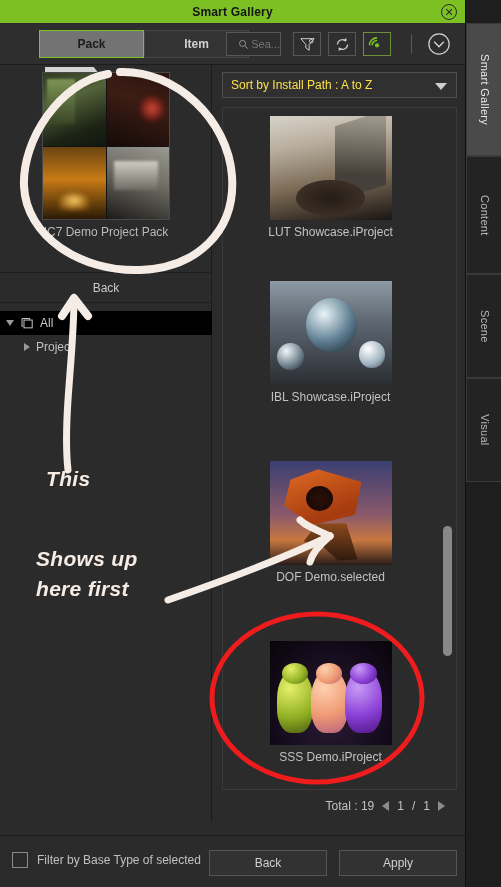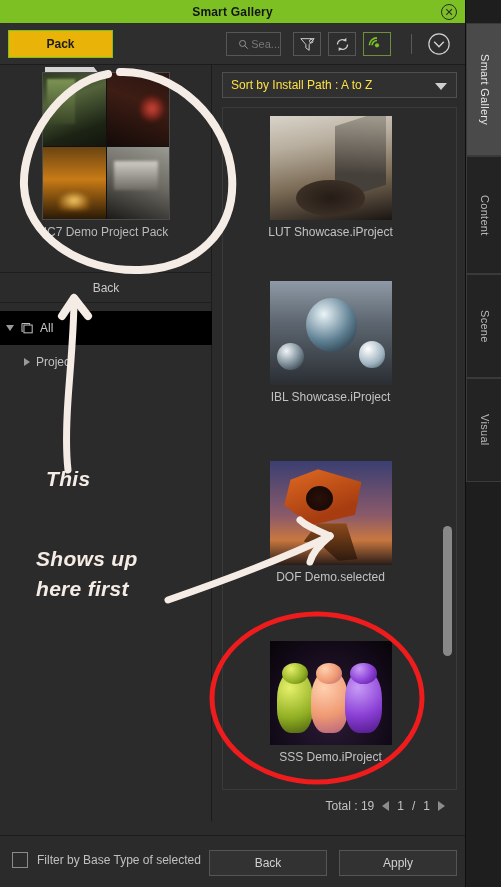--- a/index.html
+++ b/index.html
@@ -48,21 +48,21 @@
   .toolbar {
     position: absolute; left: 0; top: 23px; width: 465px; height: 42px;
     background: #2e2e2e; border-bottom: 1px solid #1c1c1c;
   }
   .seg-tabs { position: absolute; left: 8px; top: 7px; display: flex; }
   .seg-tab {
     width: 105px; height: 28px; display: flex; align-items: center;
     justify-content: center; font-size: 12px; font-weight: bold;
     background: #333; color: #cfcfcf; border: 1px solid #444;
   }
-  .seg-tab.active { background: #eab308; color: #1c1c1c; border-color: #7cc024; }
+  .seg-tab.active { background: #737373; color: #1c1c1c; border-color: #7cc024; margin-left: 31px; }
 
   .search-box {
     position: absolute; left: 226px; top: 9px; width: 55px; height: 24px;
     border: 1px solid #565656; background: #2e2e2e;
     display: flex; align-items: center; padding-left: 11px; gap: 2px;
   }
   .search-box .ph { font-size: 11px; color: #777; white-space: nowrap; }
 
   .tool-btn {
     position: absolute; top: 9px; width: 28px; height: 24px;
@@ -115,21 +115,21 @@
     font-size: 12px; color: #b9b9b9; line-height: 15px;
   }
   .back-row {
     position: absolute; left: 0; top: 208px; width: 212px; height: 30px;
     display: flex; align-items: center; justify-content: center;
     border-bottom: 1px solid #1e1e1e;
     font-size: 12px; color: #c8c8c8;
   }
   .tree { position: absolute; left: 0; top: 246px; width: 212px; }
   .tree-row {
-    height: 34px; display: flex; align-items: center; gap: 6px;
+    height: 24px; display: flex; align-items: center; gap: 6px;
     font-size: 12px; color: #c0c0c0; padding-left: 6px; position: relative;
   }
   .tree-row.selected { background: #000; color: #c8c8c8; }
   .tri { width: 0; height: 0; }
   .tri-down { border-left: 4px solid transparent; border-right: 4px solid transparent;
     border-top: 6px solid #9a9a9a; }
   .tri-right { border-top: 4px solid transparent; border-bottom: 4px solid transparent;
     border-left: 6px solid #9a9a9a; }
   .indent-1 { padding-left: 24px; }
   .indent-2 { padding-left: 22px; }
@@ -268,20 +268,21 @@
       <span>Scene</span>
     </div>
     <div class="dock-tab" style="height:104px">
       <span>Visual</span>
     </div>
   </div>
 
   <div class="toolbar">
     <div class="seg-tabs">
       <div class="seg-tab active">Pack</div>
+      <div class="seg-tab">Item</div>
     </div>
 
     <div class="search-box">
       <svg width="13" height="13" viewBox="0 0 16 16">
         <circle cx="6.5" cy="6.5" r="4.3" fill="none" stroke="#9a9a9a" stroke-width="1.3"></circle>
         <line x1="9.7" y1="9.7" x2="14" y2="14" stroke="#9a9a9a" stroke-width="1.4"></line>
       </svg>
       <span class="ph">Sea...</span>
     </div>
 

